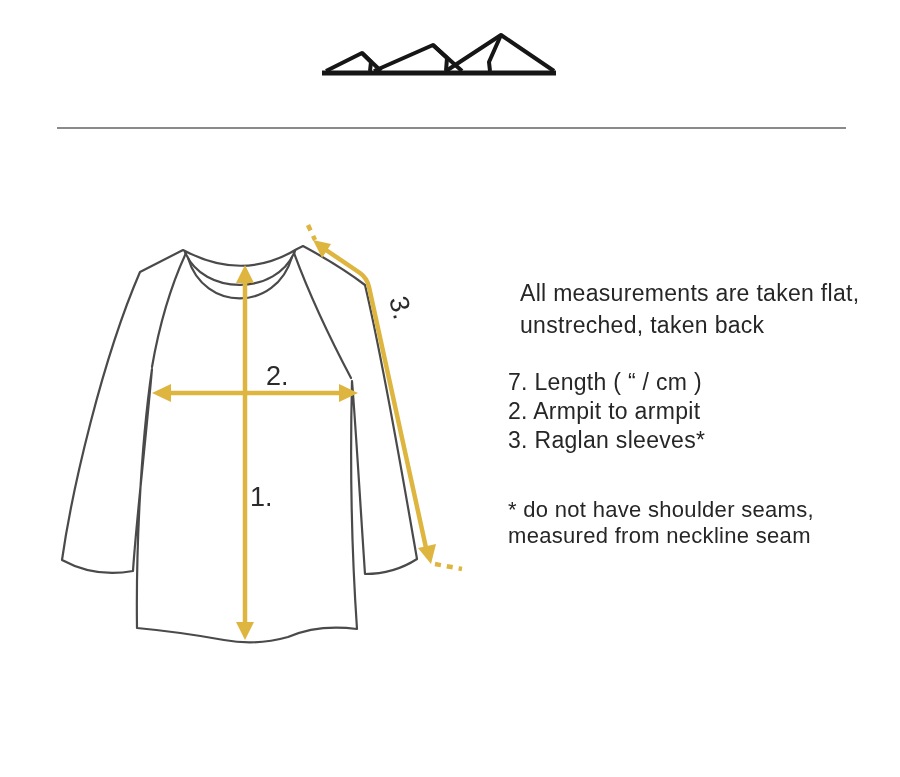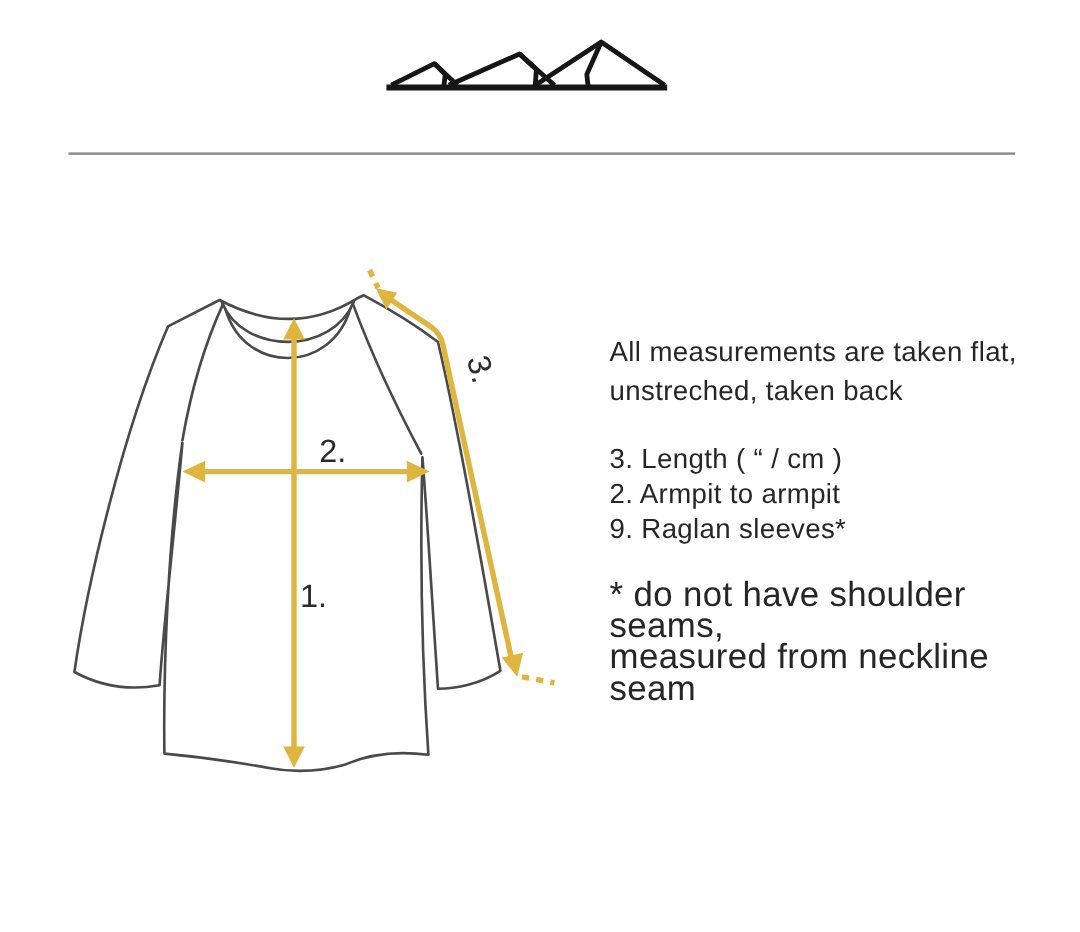--- a/index.html
+++ b/index.html
@@ -62,24 +62,24 @@
     fill: #2b2b2b;
   }
 
   
   .instructions {
     left: 508px; top: 277px; width: 370px;
     color: var(--text-color);
     font-size: 23px;
     letter-spacing: 0.3px;
   }
-  .intro-line { line-height: 32px; }
+  .intro-line { line-height: 32px; margin-left: 12px; }
   .measure-list { margin-top: 27px; }
   .measure-list .list-item { line-height: 29px; }
-  .footnote { margin-top: 28px; font-size: 29px; }
+  .footnote { margin-top: 42px; font-size: 22px; }
   .footnote .footnote-line { line-height: 26px; }
 </style>
 </head>
 <body>
 
 <div id="canvas">
 
   <svg id="artwork" class="abs" viewBox="0 0 900 777">
 
     <g>
@@ -144,23 +144,23 @@
   </svg>
 
   <div class="abs divider"></div>
 
   <div class="abs instructions">
     <div>
       <div class="intro-line">All measurements are taken flat,</div>
       <div class="intro-line">unstreched, taken back</div>
     </div>
     <div class="measure-list">
-      <div class="list-item">3. Length ( “ / cm )</div>
+      <div class="list-item">7. Length ( “ / cm )</div>
       <div class="list-item">2. Armpit to armpit</div>
-      <div class="list-item">9. Raglan sleeves*</div>
+      <div class="list-item">3. Raglan sleeves*</div>
     </div>
     <div class="footnote">
       <div class="footnote-line">* do not have shoulder seams,</div>
       <div class="footnote-line">measured from neckline seam</div>
     </div>
   </div>
 
 </div>
 
 </body></html>

